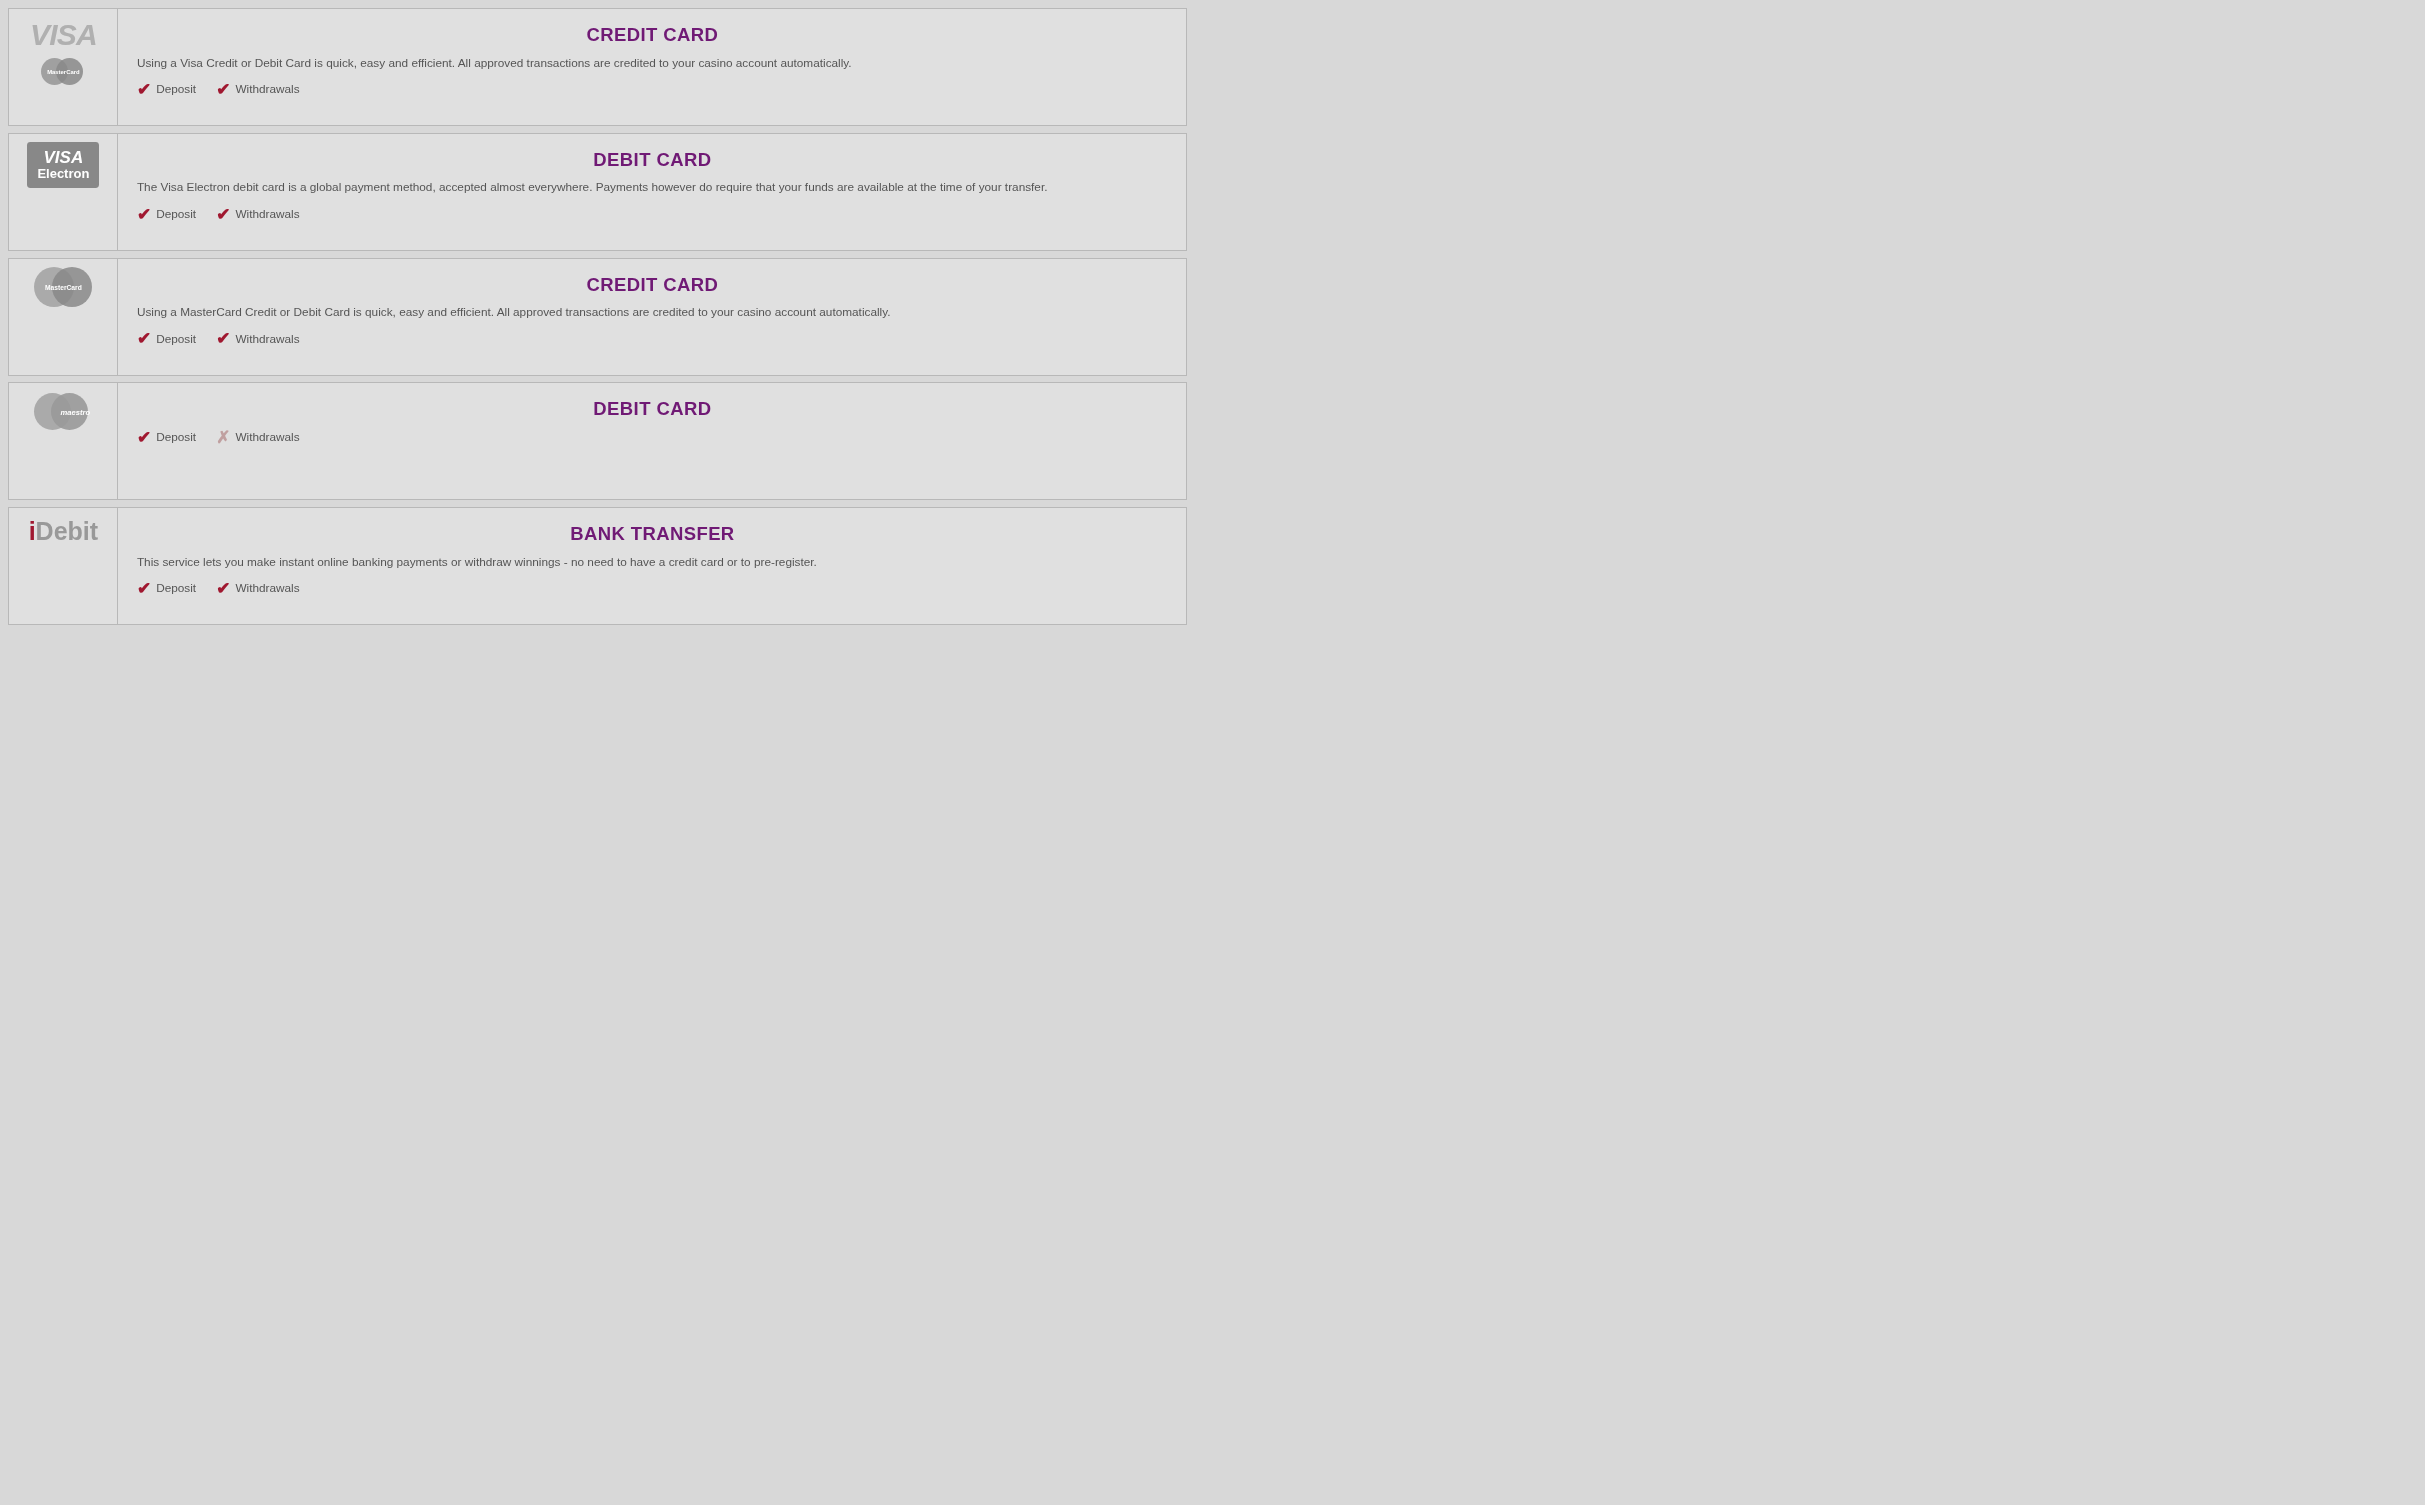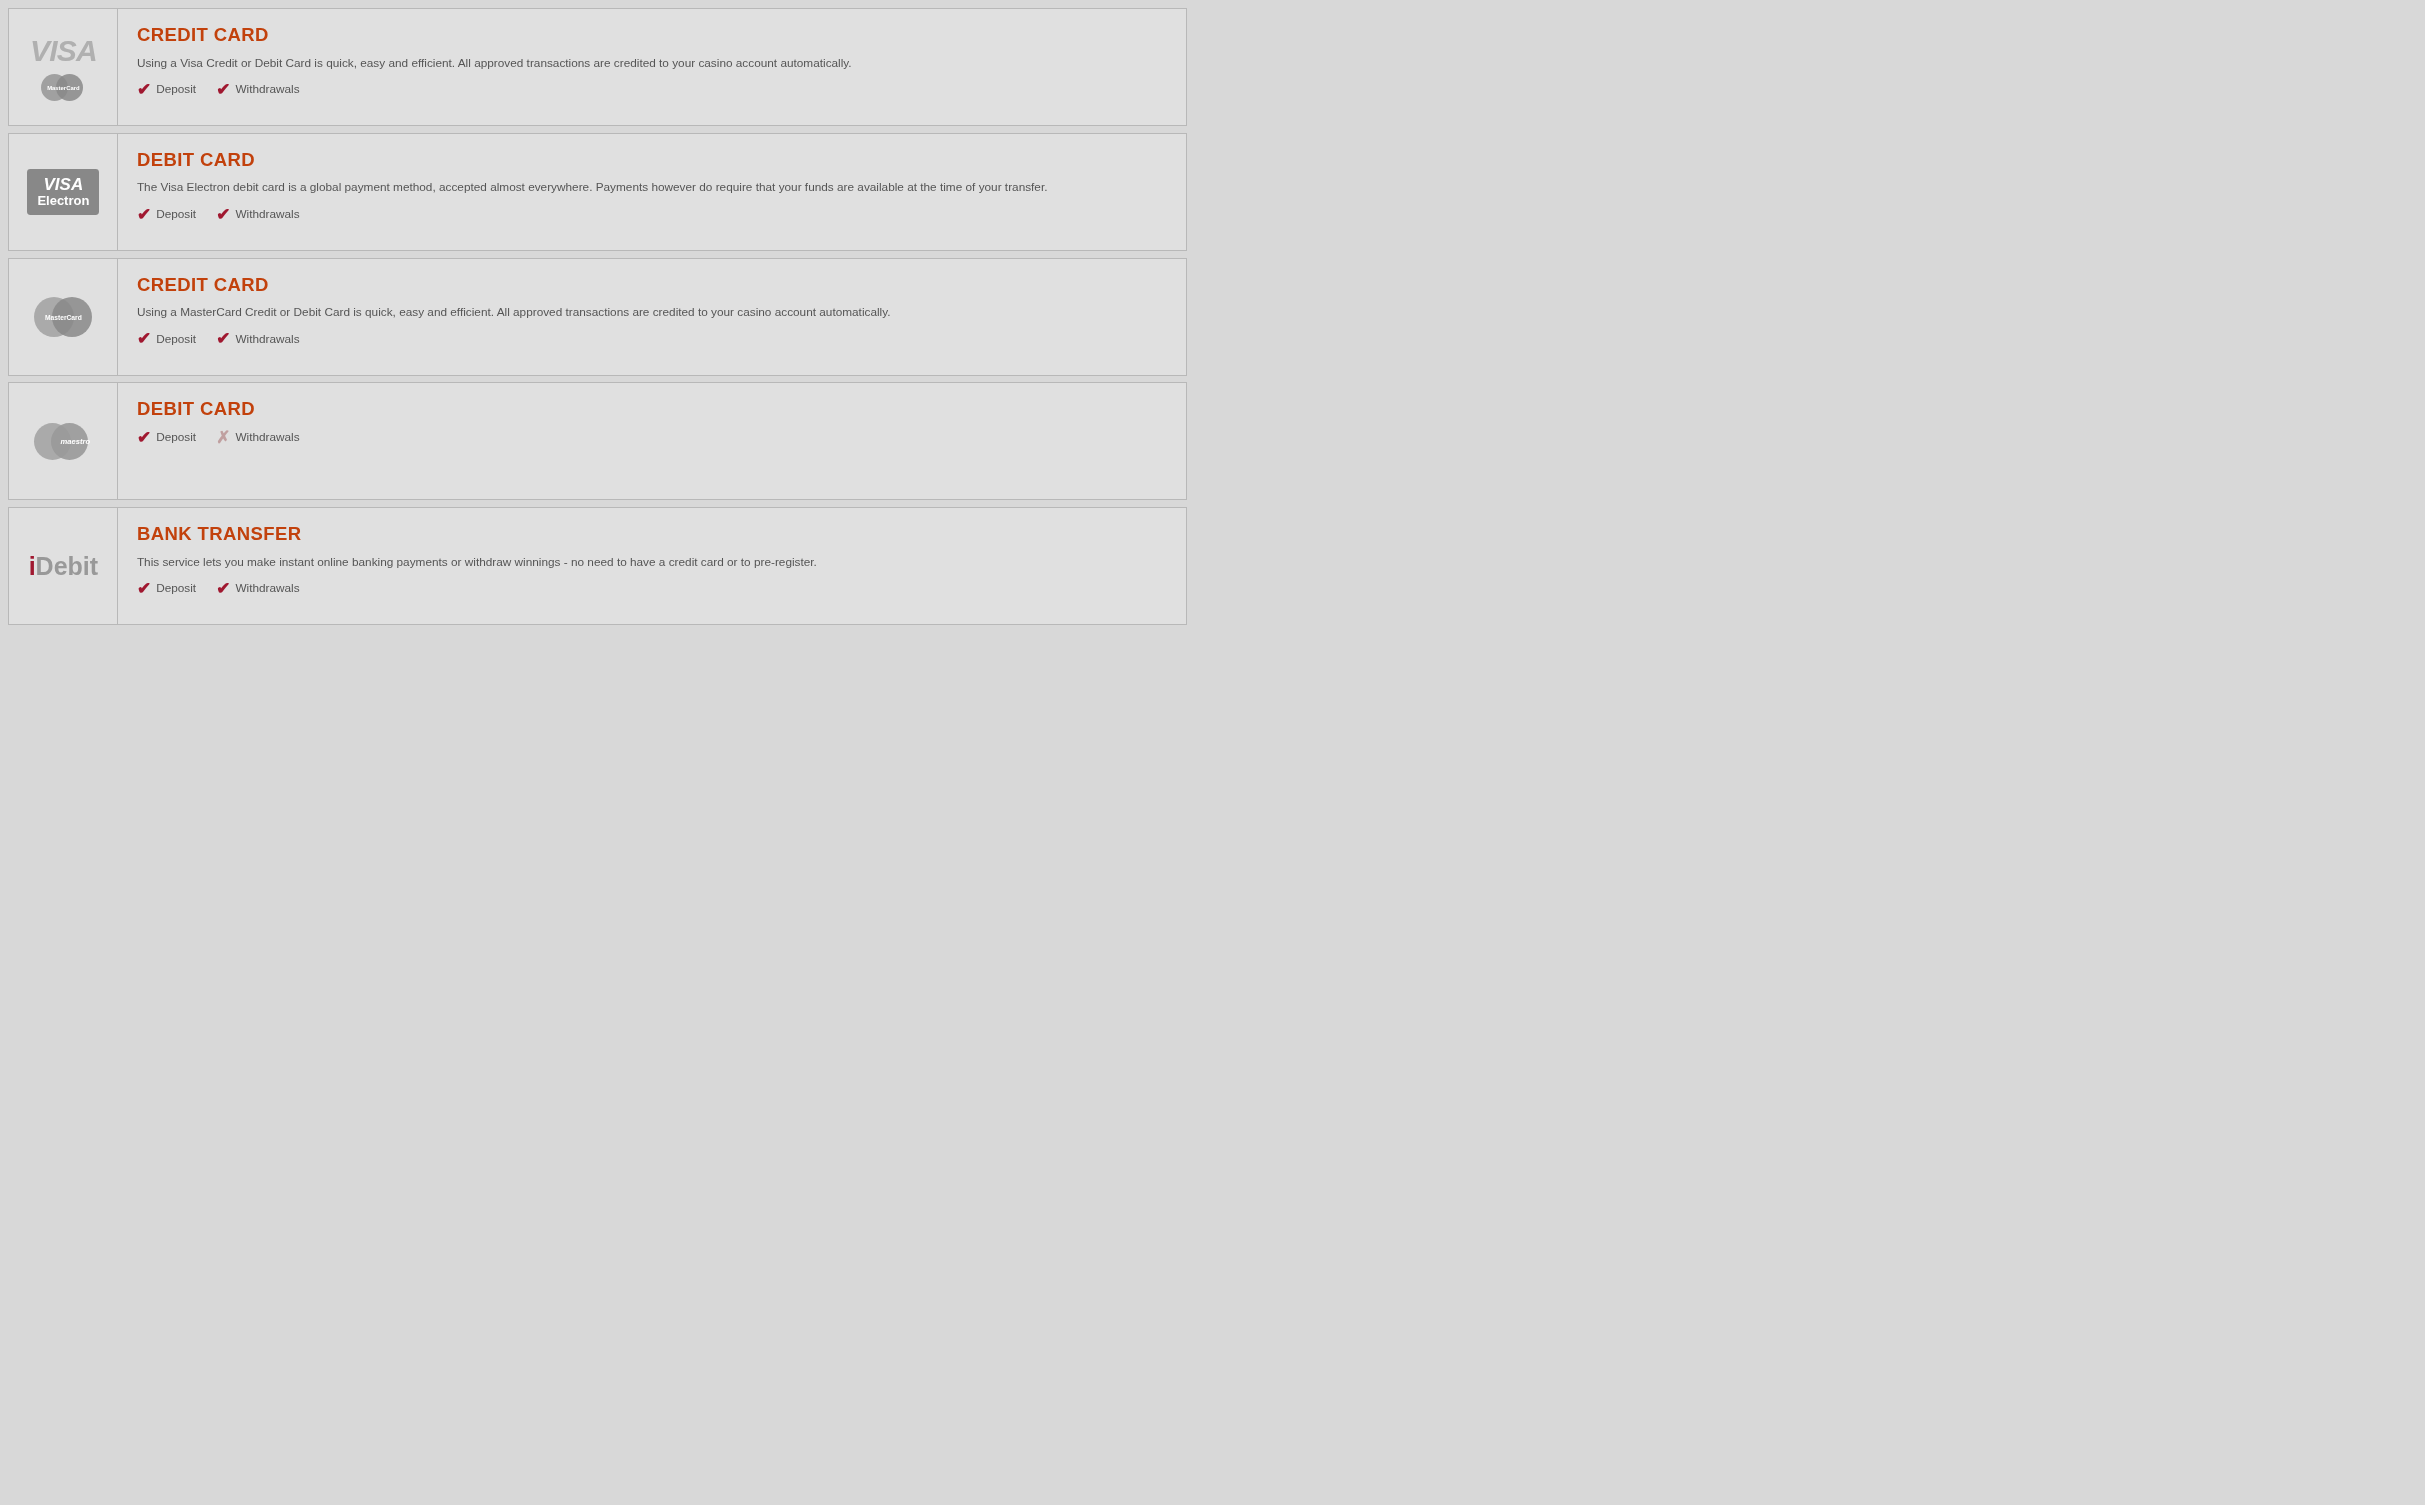--- a/index.html
+++ b/index.html
@@ -18,38 +18,39 @@
       display: flex;
       flex-direction: row;
       background: #e0e0e0;
       border: 0.8px solid #b8b8b8;
       min-height: 118px;
     }
     .logo-section {
       width: 109px;
       min-width: 109px;
       display: flex;
-      align-items: center;
+      align-items: flex-start;
       justify-content: center;
       border-right: 0.8px solid #b8b8b8;
       padding: 8.4px;
     }
     .content-section {
       flex: 1;
       padding: 15px 18.5px 11.8px 18.5px;
       display: flex;
       flex-direction: column;
       gap: 8.4px;
     }
     .card-title {
       font-size: 18.5px;
       font-weight: bold;
-      color: #c2410c;
+      color: #701a75;
       letter-spacing: 0.4px;
       text-transform: uppercase;
+      text-align: center;
     }
     .card-description {
       font-size: 11.8px;
       color: #555;
       line-height: 1.5;
     }
     .features {
       display: flex;
       flex-direction: row;
       gap: 20px;

